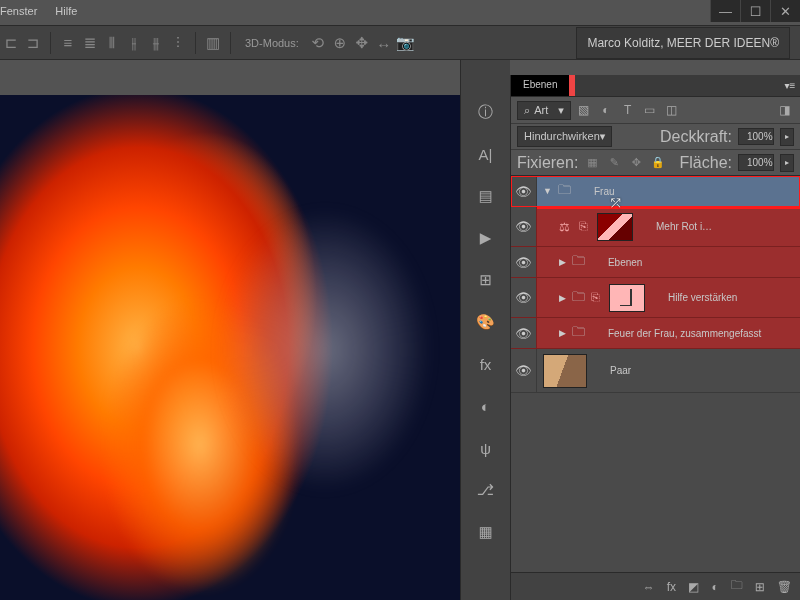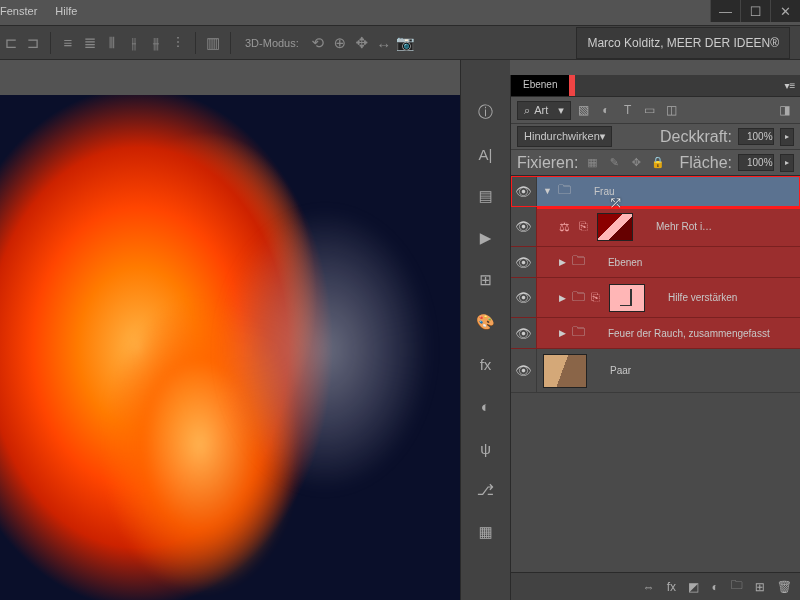--- a/index.html
+++ b/index.html
@@ -210,21 +210,21 @@
           <div class="thumb pink"></div>
           <span class="name">Hilfe verstärken</span>
         </div>
       </div>
 
       <div class="layer">
         <div class="eye">👁</div>
         <div class="content indent1">
           <span class="arrow">▶</span>
           <span class="folder">🗀</span>
-          <span class="name">Feuer der Rauch, zusammengefasst</span>
+          <span class="name">Feuer der Frau, zusammengefasst</span>
         </div>
       </div>
     </div>
 
     <div class="layer" style="min-height:44px">
       <div class="eye">👁</div>
       <div class="content">
         <div class="thumb paar"></div>
         <span class="name">Paar</span>
       </div>

